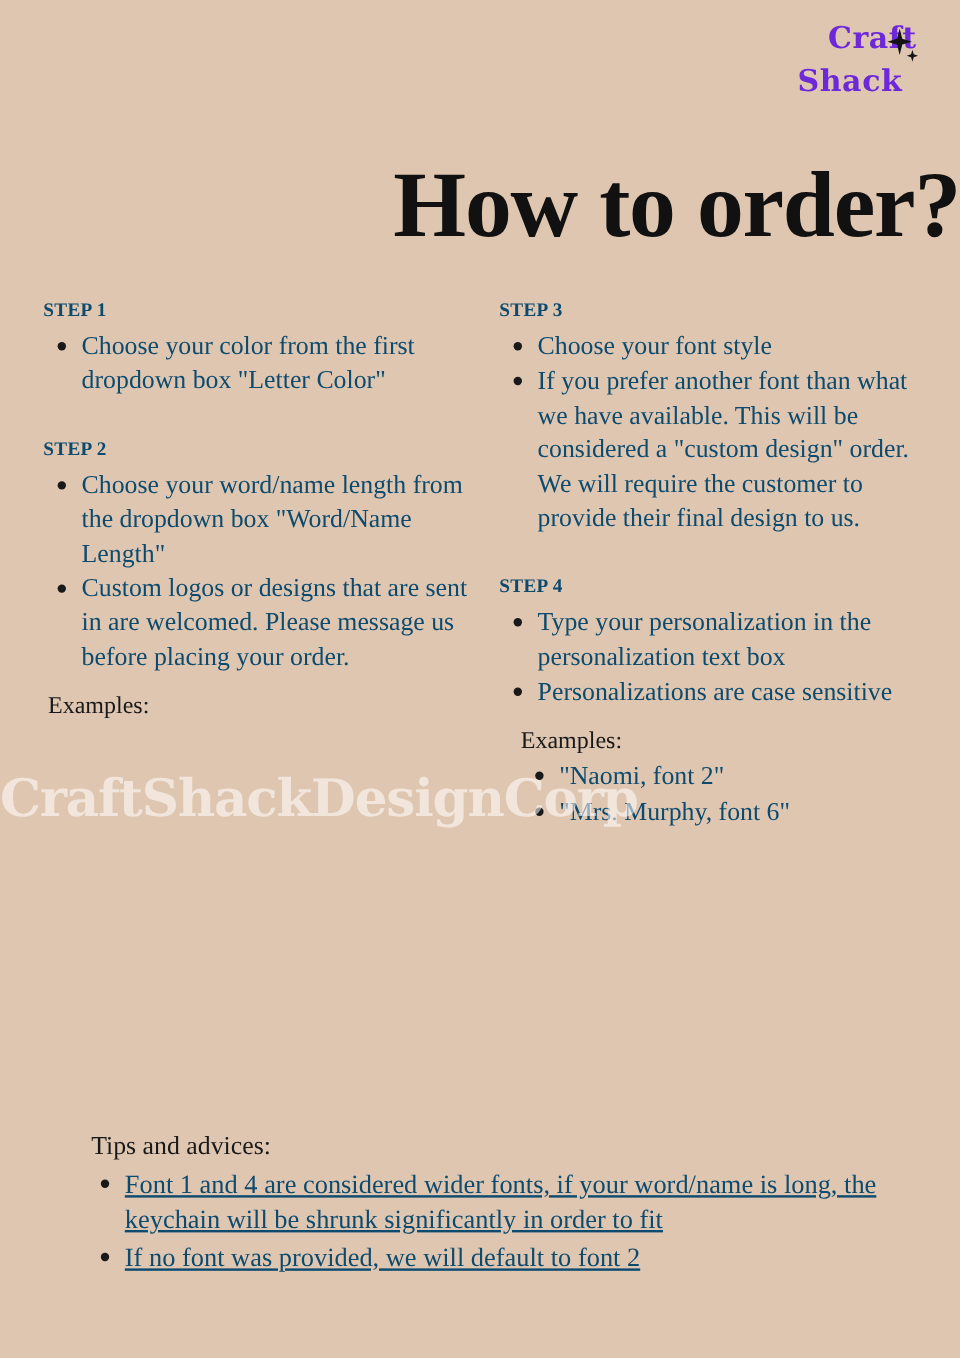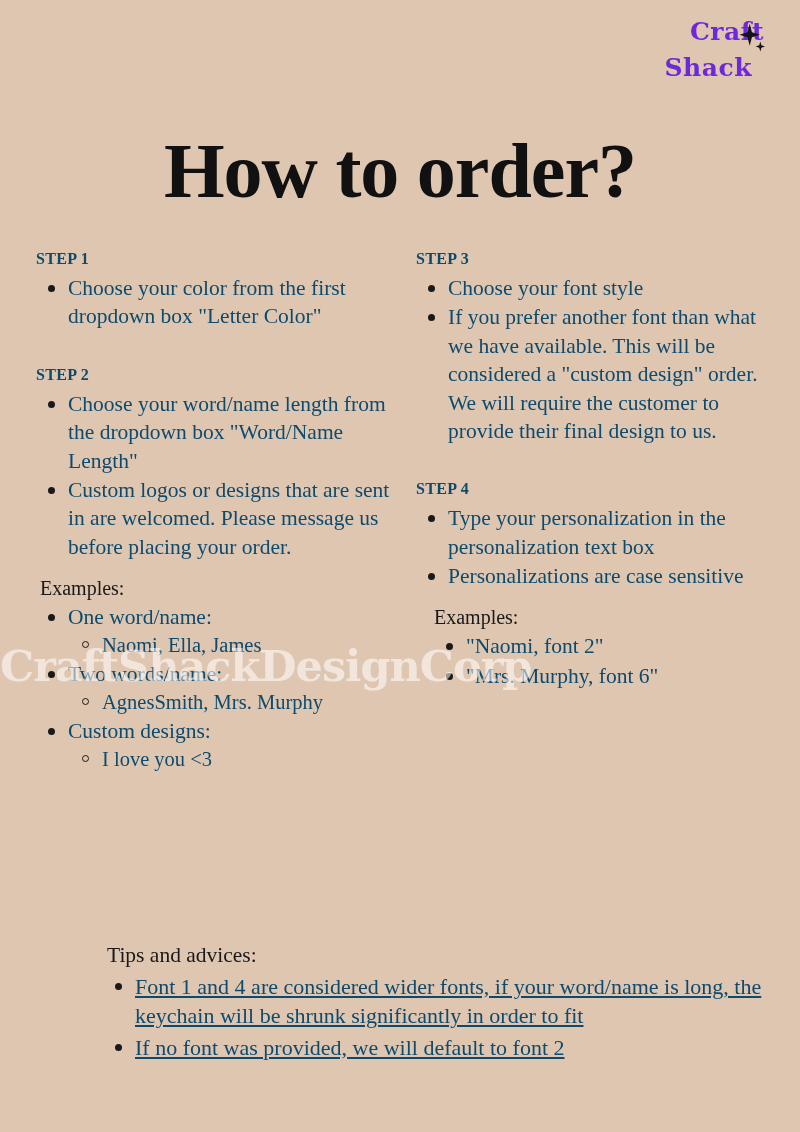--- a/index.html
+++ b/index.html
@@ -41,21 +41,21 @@
     height: 34px;
     pointer-events: none;
   }
 
   
   .title {
     position: absolute;
     top: 80px;
     left: 0;
     width: 100%;
-    text-align: center;
+    text-align: right;
     font-family: "Liberation Serif", serif;
     font-size: 78px;
     line-height: 1;
     letter-spacing: -1px;
     color: #111;
   }
 
   
   .columns {
     position: absolute;
@@ -148,21 +148,20 @@
     pointer-events: none;
     white-space: nowrap;
   }
 
   
   .tips {
     position: absolute;
     left: 72px;
     top: 942px;
     width: 680px;
-    margin-left: 31px;
   }
   .tips-label {
     font-size: 21.5px;
     line-height: 1.3;
     margin: 0 0 2px 4px;
     color: #191919;
   }
   .tips ul.lvl1 > li {
     font-size: 22px;
     line-height: 1.34;
@@ -195,40 +194,20 @@
 
     <div class="gap-lg"></div>
 
     <div class="step-head">STEP 2</div>
     <ul class="lvl1">
       <li>Choose your word/name length from the dropdown box "Word/Name Length"</li>
       <li>Custom logos or designs that are sent in are welcomed. Please message us before placing your order.</li>
     </ul>
 
     <div class="examples-label">Examples:</div>
-    <ul class="lvl1">
-      <li>
-        <span>One word/name:</span>
-        <ul class="lvl2">
-          <li>Naomi, Ella, James</li>
-        </ul>
-      </li>
-      <li>
-        <span>Two words/name:</span>
-        <ul class="lvl2">
-          <li>AgnesSmith, Mrs. Murphy</li>
-        </ul>
-      </li>
-      <li>
-        <span>Custom designs:</span>
-        <ul class="lvl2">
-          <li>I love you &lt;3</li>
-        </ul>
-      </li>
-    </ul>
   </div>
 
   <div class="col col-right">
 
     <div class="step-head">STEP 3</div>
     <ul class="lvl1">
       <li>Choose your font style</li>
       <li>If you prefer another font than what we have available. This will be considered a "custom design" order. We will require the customer to provide their final design to us.</li>
     </ul>
 

